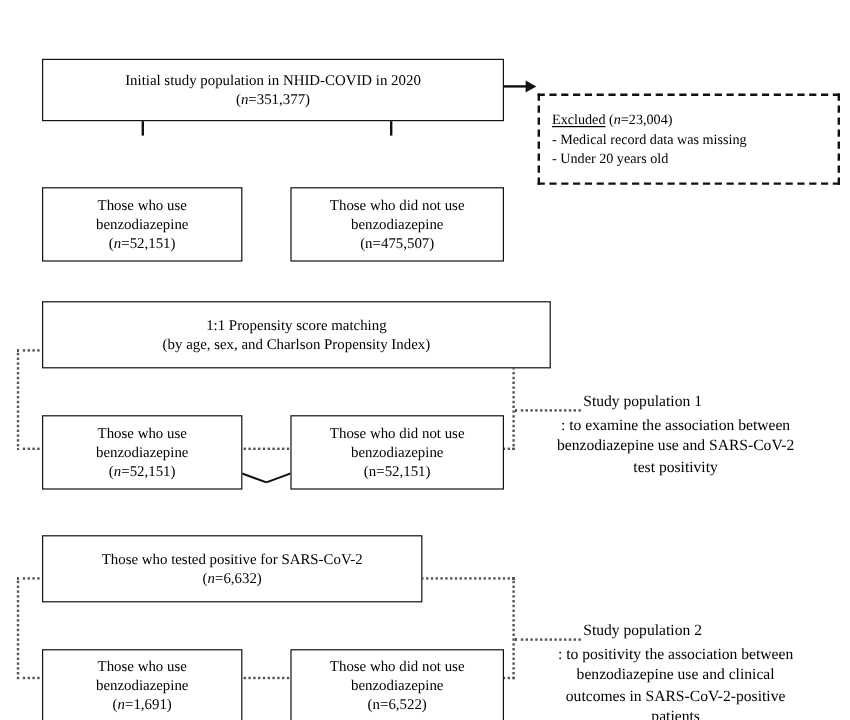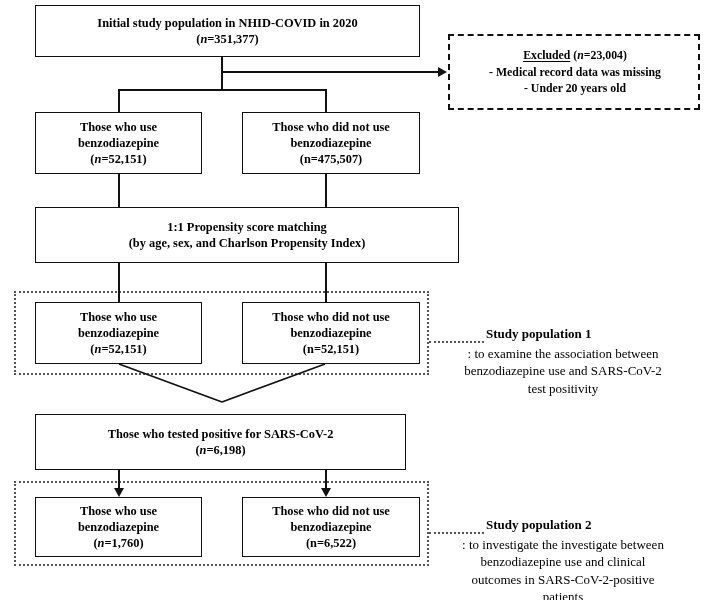--- a/index.html
+++ b/index.html
@@ -13,31 +13,32 @@
 
   
   .node{
     position:absolute;
     box-sizing:border-box;
     border:1.6px solid #111;
     background:#fff;
     display:flex;flex-direction:column;
     align-items:center;justify-content:center;
     text-align:center;
-    font-weight:bold;
+    font-weight:normal;
     font-size:12.4px;
     line-height:1.30;
     z-index:5;
+    margin-top:44px;
   }
   .node .ln{display:block;white-space:nowrap;}
 
   
   .node.dashed{
     border:2px dashed #111;
-    align-items:center;
+    align-items:flex-start;
     justify-content:center;
     text-align:left;
     padding:6px 8px 6px 10px;
     font-size:11.8px;
     line-height:1.42;
   }
   .node.dashed .ln{white-space:nowrap;}
   .uline{text-decoration:underline;text-underline-offset:1.5px;}
 
   em,.ital{font-style:italic;}
@@ -73,21 +74,21 @@
   .dotlead{
     position:absolute;
     border-top:2px dotted #555;
     height:0;
     z-index:1;
   }
 
   
   .annot{position:absolute;z-index:5;width:246px;}
   .annot .atitle{
-    font-weight:bold;font-size:13px;text-align:left;
+    font-weight:normal;font-size:13px;text-align:left;
     padding-left:46px;
   }
   .annot .abody{
     font-weight:normal;font-size:13px;line-height:1.33;
     text-align:center;margin-top:3px;
   }
   .annot .abody .ln{display:block;}
 </style>
 </head>
 <body>
@@ -159,48 +160,48 @@
       <span class="ln">benzodiazepine use and SARS-CoV-2</span>
       <span class="ln">test positivity</span>
     </div>
   </div>
 
   <svg class="diag" style="left:110px;top:362px;width:230px;height:42px;" viewBox="0 0 230 42">
     <line x1="9" y1="2" x2="112" y2="40" stroke="#111" stroke-width="1.7"></line>
     <line x1="215" y1="2" x2="112" y2="40" stroke="#111" stroke-width="1.7"></line>
   </svg>
 
-  <div class="node" style="left:35px;top:414px;width:371px;height:56px;">
+  <div class="node" style="left:35px;top:402px;width:317px;height:56px;">
     <span class="ln">Those who tested positive for SARS-CoV-2</span>
-    <span class="ln"><span>(</span><em>n</em><span>=6,198)</span></span>
+    <span class="ln"><span>(</span><em>n</em><span>=6,632)</span></span>
   </div>
 
   <div class="vline" style="left:118px;top:458px;height:34px;"></div>
   <div class="arrowdown" style="left:113.5px;top:488px;"></div>
   <div class="vline" style="left:325px;top:458px;height:34px;"></div>
   <div class="arrowdown" style="left:320.5px;top:488px;"></div>
 
   <div class="group-rect" style="left:14px;top:481px;width:415px;height:85px;"></div>
   <div class="dotlead" style="left:429px;top:532px;width:55px;"></div>
 
   <div class="node" style="left:35px;top:497px;width:167px;height:60px;">
     <span class="ln">Those who use</span>
     <span class="ln">benzodiazepine</span>
-    <span class="ln"><span>(</span><em>n</em><span>=1,760)</span></span>
+    <span class="ln"><span>(</span><em>n</em><span>=1,691)</span></span>
   </div>
 
   <div class="node" style="left:242px;top:497px;width:178px;height:60px;">
     <span class="ln">Those who did not use</span>
     <span class="ln">benzodiazepine</span>
     <span class="ln"><span>(</span><span>n</span><span>=6,522)</span></span>
   </div>
 
   <div class="annot" style="left:440px;top:517px;">
     <div class="atitle">Study population 2</div>
     <div class="abody">
-      <span class="ln">: to investigate the investigate between</span>
+      <span class="ln">: to positivity the association between</span>
       <span class="ln">benzodiazepine use and clinical</span>
       <span class="ln">outcomes in SARS-CoV-2-positive</span>
       <span class="ln">patients</span>
     </div>
   </div>
 
 </div>
 
 </body></html>

